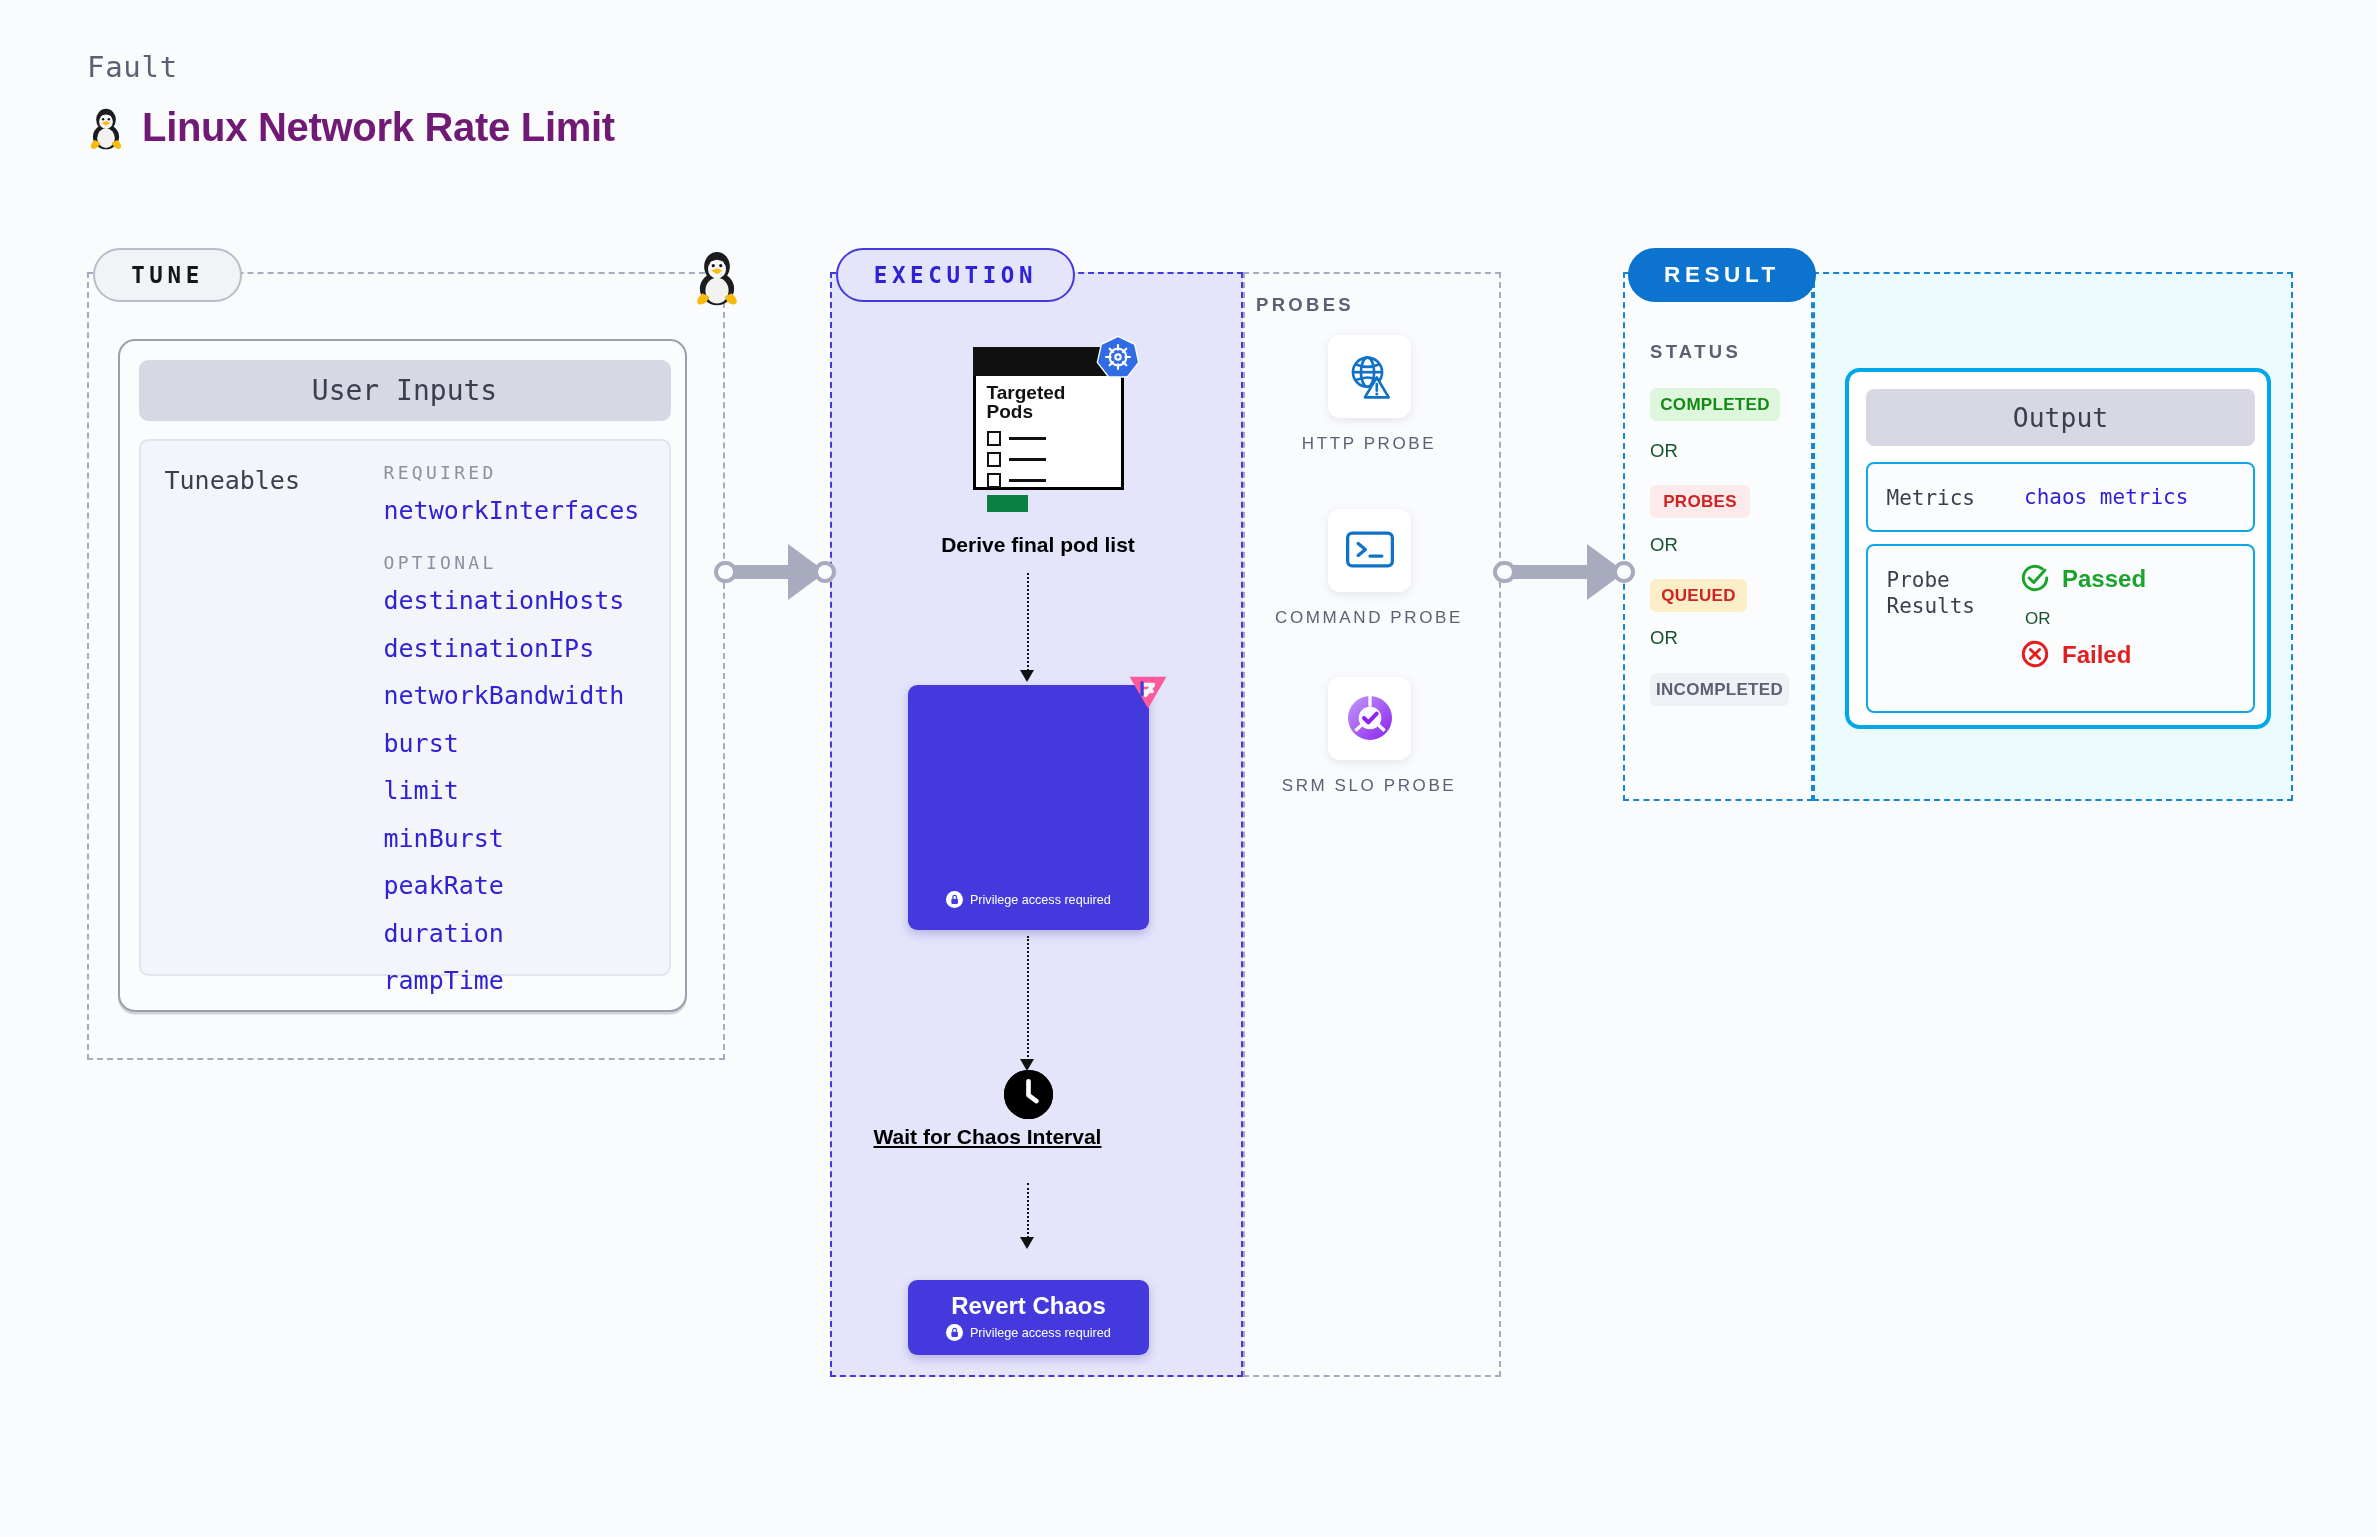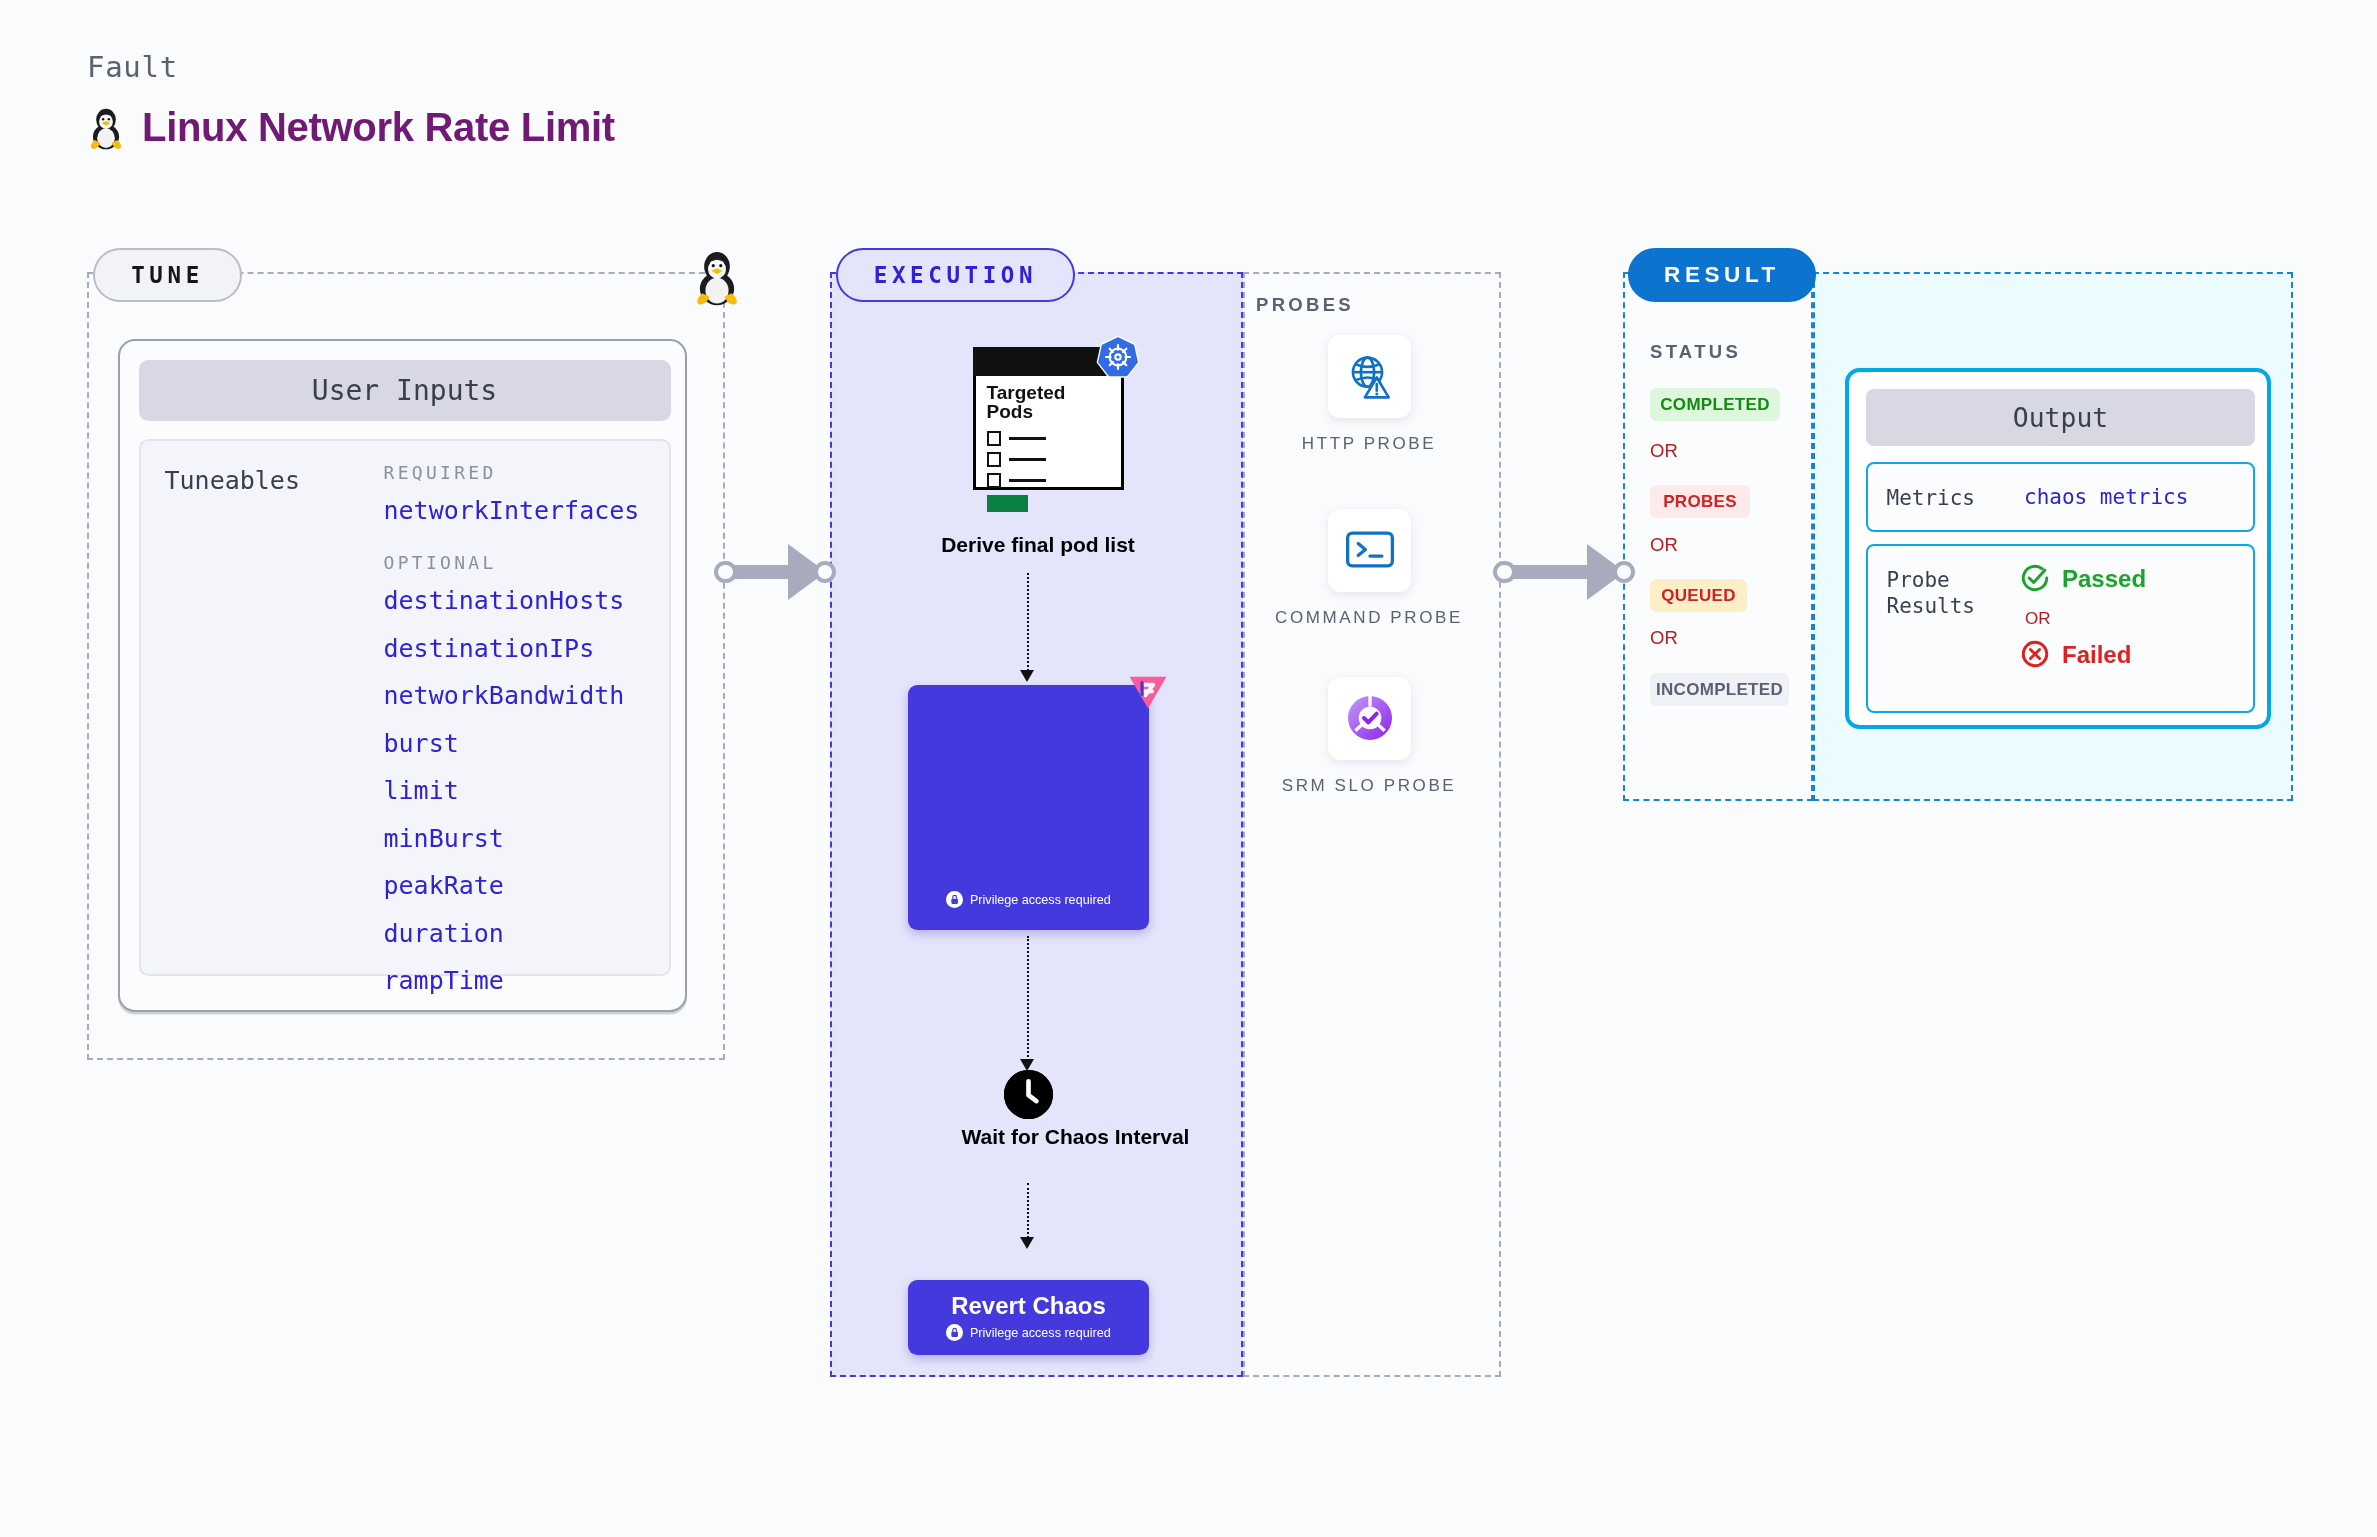--- a/index.html
+++ b/index.html
@@ -173,21 +173,21 @@
   .section-tag {
     position: absolute; font-size: 18.5px; letter-spacing: 3.3px;
     color: #5b6172; font-weight: 600;
   }
   .status-badge {
     position: absolute; border-radius: 6.6px;
     display: flex; align-items: center; justify-content: center;
     font-size: 17px; font-weight: bold; letter-spacing: 0.3px;
   }
   .or-text {
-    position: absolute; font-size: 18.5px; color: #b91c1c;
+    position: absolute; font-size: 18.5px; color: #14532d;
   }
 
   
   #output-card {
     position: absolute; left: 1845px; top: 368px;
     width: 426px; height: 361px;
     background: #ffffff;
     border: 4px solid #00a8e8;
     border-radius: 14.5px;
     box-sizing: border-box;
@@ -363,21 +363,21 @@
 
 <div class="dotted-arrow" style="left:1027px; top:936px; height:132px;"></div>
 
 <div class="clock-icon" style="left:1004px; top:1070px;">
   <svg width="49" height="49" viewBox="0 0 74 74">
     <circle cx="37" cy="37" r="37" fill="#000"></circle>
     <path d="M37 17 V38 L49 47" fill="none" stroke="#fff" stroke-width="7" stroke-linecap="round" stroke-linejoin="round"></path>
   </svg>
 </div>
 
-<div class="flow-node-label" style="position:absolute; left:960px; top:1124px; width:231px; line-height:1.25;">Wait for Chaos Interval</div>
+<div class="flow-node-label" style="position:absolute; left:872px; top:1124px; width:231px; line-height:1.25;text-decoration:underline;">Wait for Chaos Interval</div>
 
 <div class="dotted-arrow" style="left:1027px; top:1183px; height:63px;"></div>
 
 <div class="chaos-card" style="left:908px; top:1280px; width:241px; height:75px;">
   <div class="chaos-card-text" style="position:absolute; left:0; top:12px; width:241px; font-size:24px;">Revert Chaos</div>
   <div class="priv-row" style="position:absolute; left:0; top:44px; width:241px;">
     <span class="lock-circle">
       <svg width="9.3" height="10.6" viewBox="0 0 14 16">
         <rect x="2" y="7" width="10" height="8" rx="1.6" fill="#4339dd"></rect>
         <path d="M4.2 7 V5 a2.8 2.8 0 0 1 5.6 0 V7" fill="none" stroke="#4339dd" stroke-width="1.8"></path>

